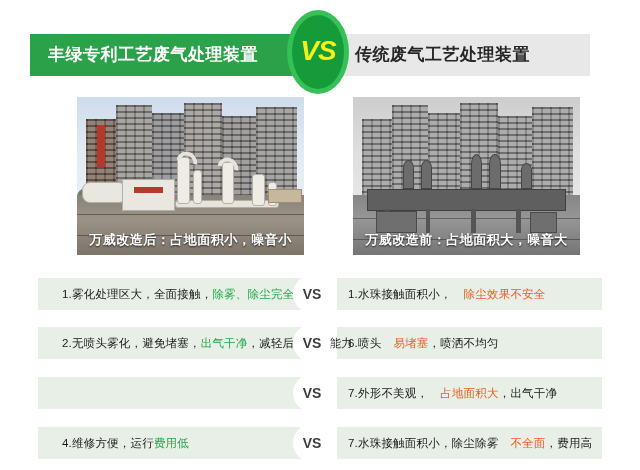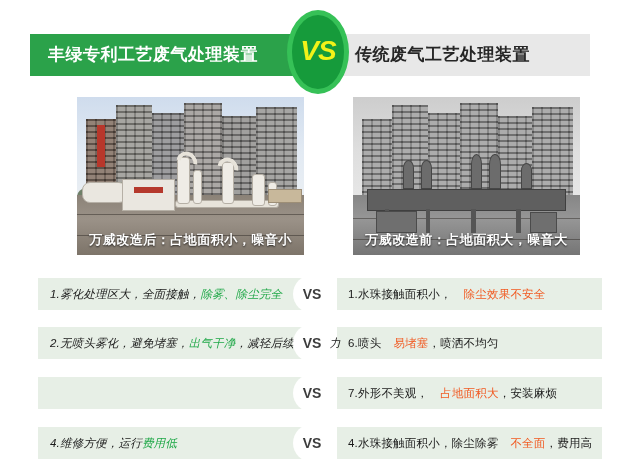--- a/index.html
+++ b/index.html
@@ -294,21 +294,21 @@
   .row-text {
     position: absolute;
     top: 0;
     height: 32px;
     line-height: 32px;
     font-size: 11.5px;
     color: #1a1a1a;
     white-space: nowrap;
     letter-spacing: 0.2px;
   }
-  .row-text.left  { left: 12px; font-style: italic; }
+  .row-text.left  { left: 24px; }
   .row-text.right { left: 310px; }
   .hl-good { color: #20a848; }
   .hl-bad  { color: #f15a22; padding-left: 12px; }
   .row-vs {
     position: absolute;
     left: 255px;
     top: -3px;
     width: 38px;
     height: 38px;
     border-radius: 50%;
@@ -409,24 +409,24 @@
     <div class="row-bg-left"></div>
     <div class="row-bg-right"></div>
     <div class="row-text left"><span>2.无喷头雾化，避免堵塞，</span><span class="hl-good">出气干净</span><span>，减轻后续处理能力</span></div>
     <div class="row-text right"><span>6.喷头</span><span class="hl-bad">易堵塞</span><span>，喷洒不均匀</span></div>
     <div class="row-vs">VS</div>
   </div>
 
   <div class="row" style="top:105px">
     <div class="row-bg-left"></div>
     <div class="row-bg-right"></div>
-    <div class="row-text right"><span>7.外形不美观，</span><span class="hl-bad">占地面积大</span><span>，安装麻烦</span></div>
+    <div class="row-text right"><span>7.外形不美观，</span><span class="hl-bad">占地面积大</span><span>，出气干净</span></div>
     <div class="row-vs">VS</div>
   </div>
 
   <div class="row" style="top:155px">
     <div class="row-bg-left"></div>
     <div class="row-bg-right"></div>
     <div class="row-text left"><span>4.维修方便，运行</span><span class="hl-good">费用低</span></div>
-    <div class="row-text right"><span>4.水珠接触面积小，除尘除雾</span><span class="hl-bad">不全面</span><span>，费用高</span></div>
+    <div class="row-text right"><span>7.水珠接触面积小，除尘除雾</span><span class="hl-bad">不全面</span><span>，费用高</span></div>
     <div class="row-vs">VS</div>
   </div>
 </div>
 
 </body></html>

